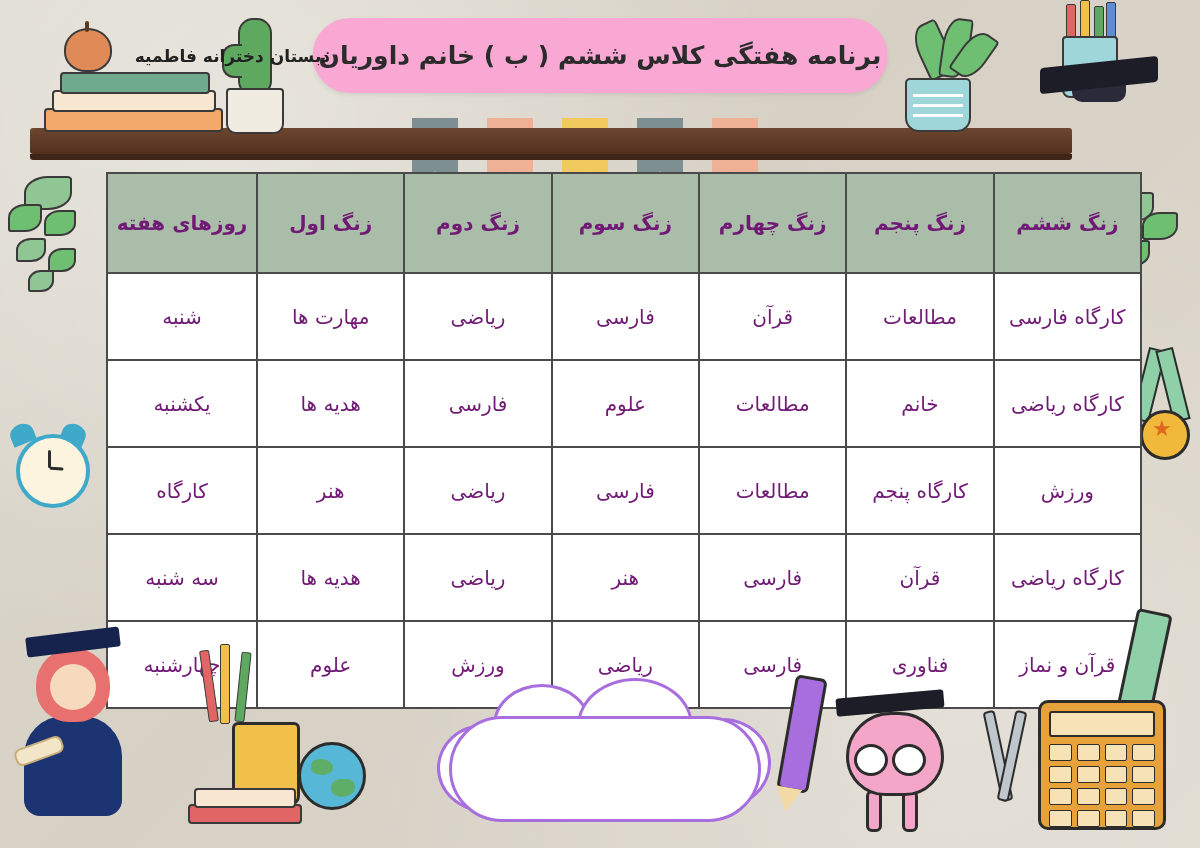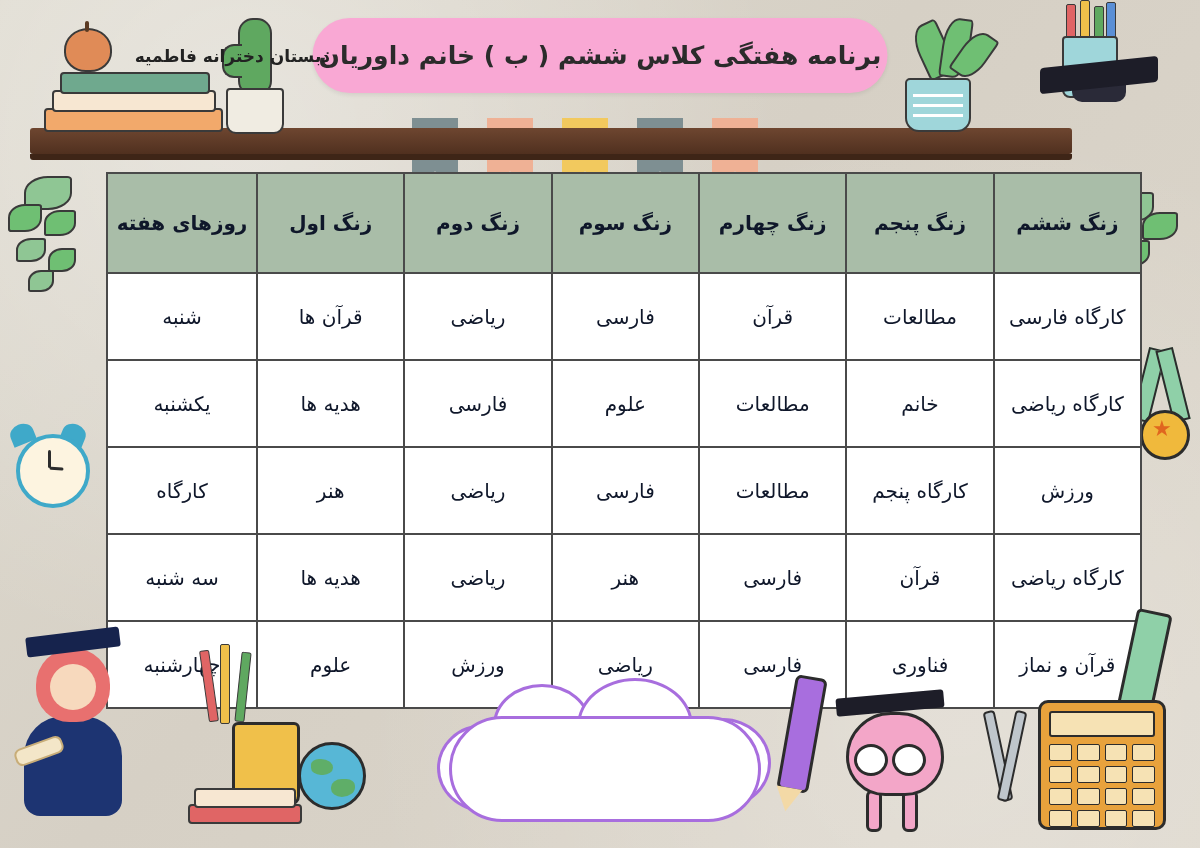--- a/index.html
+++ b/index.html
@@ -256,21 +256,21 @@
   table {
     border-collapse: collapse;
     width: 100%;
     table-layout: fixed;
   }
   th, td {
     border: 2px solid #4a4a4a;
     text-align: center;
     vertical-align: middle;
     font-size: 20px;
-    color: #0f172a;
+    color: #701a75;
     height: 81px;
     padding: 2px 4px;
     overflow: hidden;
   }
   thead th {
     background: #a9bda8;
     font-weight: bold;
     font-size: 20px;
     height: 94px;
     line-height: 1.35;
@@ -764,21 +764,21 @@
         <th>روزهای هفته</th>
       </tr>
     </thead>
     <tbody>
       <tr>
         <td>کارگاه فارسی</td>
         <td>مطالعات</td>
         <td>قرآن</td>
         <td>فارسی</td>
         <td>ریاضی</td>
-        <td>قرآن ها</td>
+        <td>مهارت ها</td>
         <td class="daycell">شنبه</td>
       </tr>
       <tr>
         <td>کارگاه ریاضی</td>
         <td>خانم</td>
         <td>مطالعات</td>
         <td>علوم</td>
         <td>فارسی</td>
         <td>هدیه ها</td>
         <td class="daycell">یکشنبه</td>

